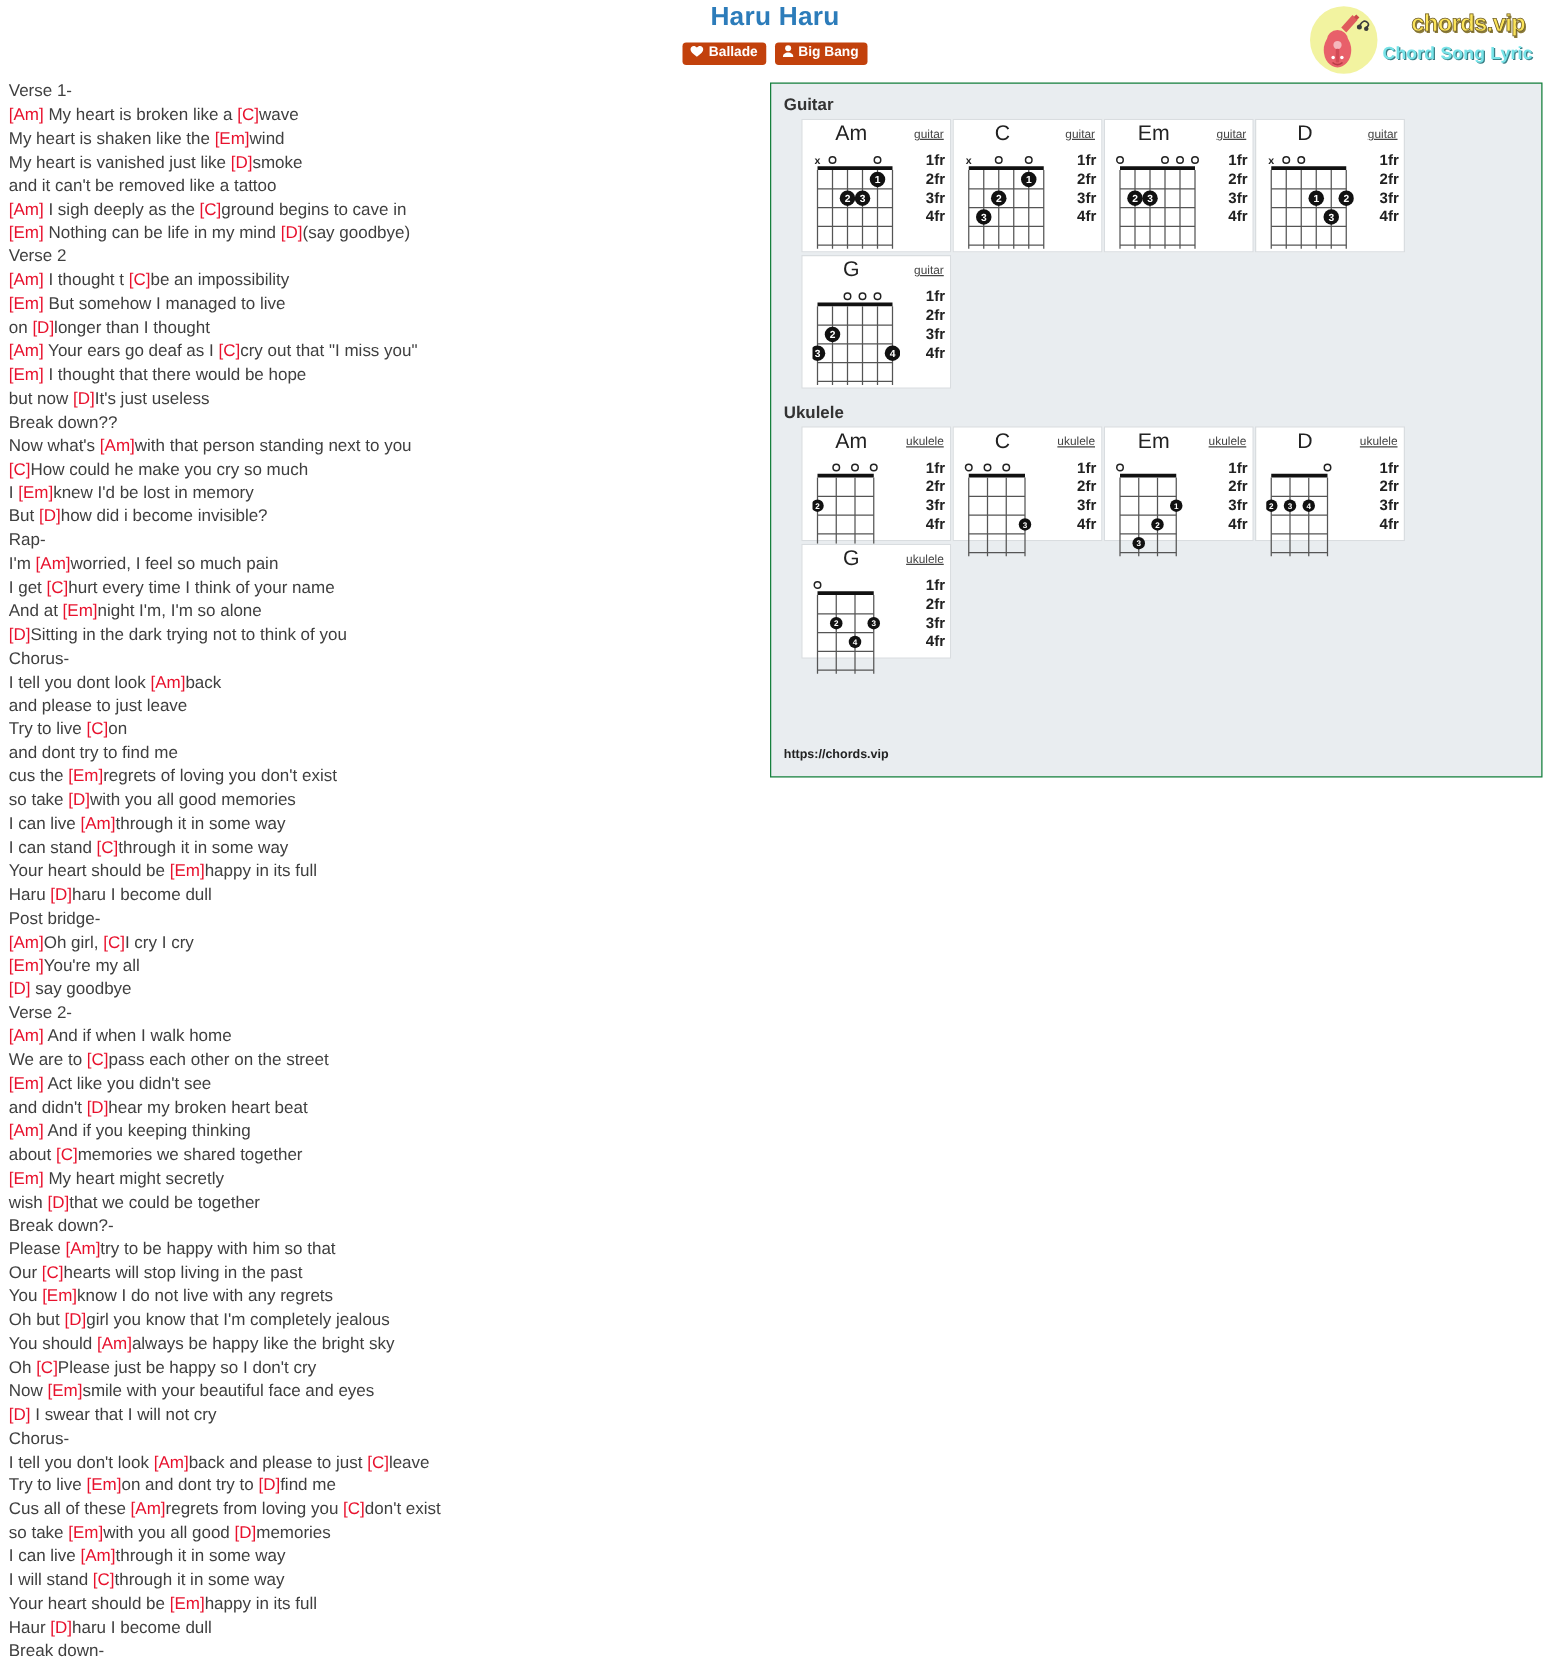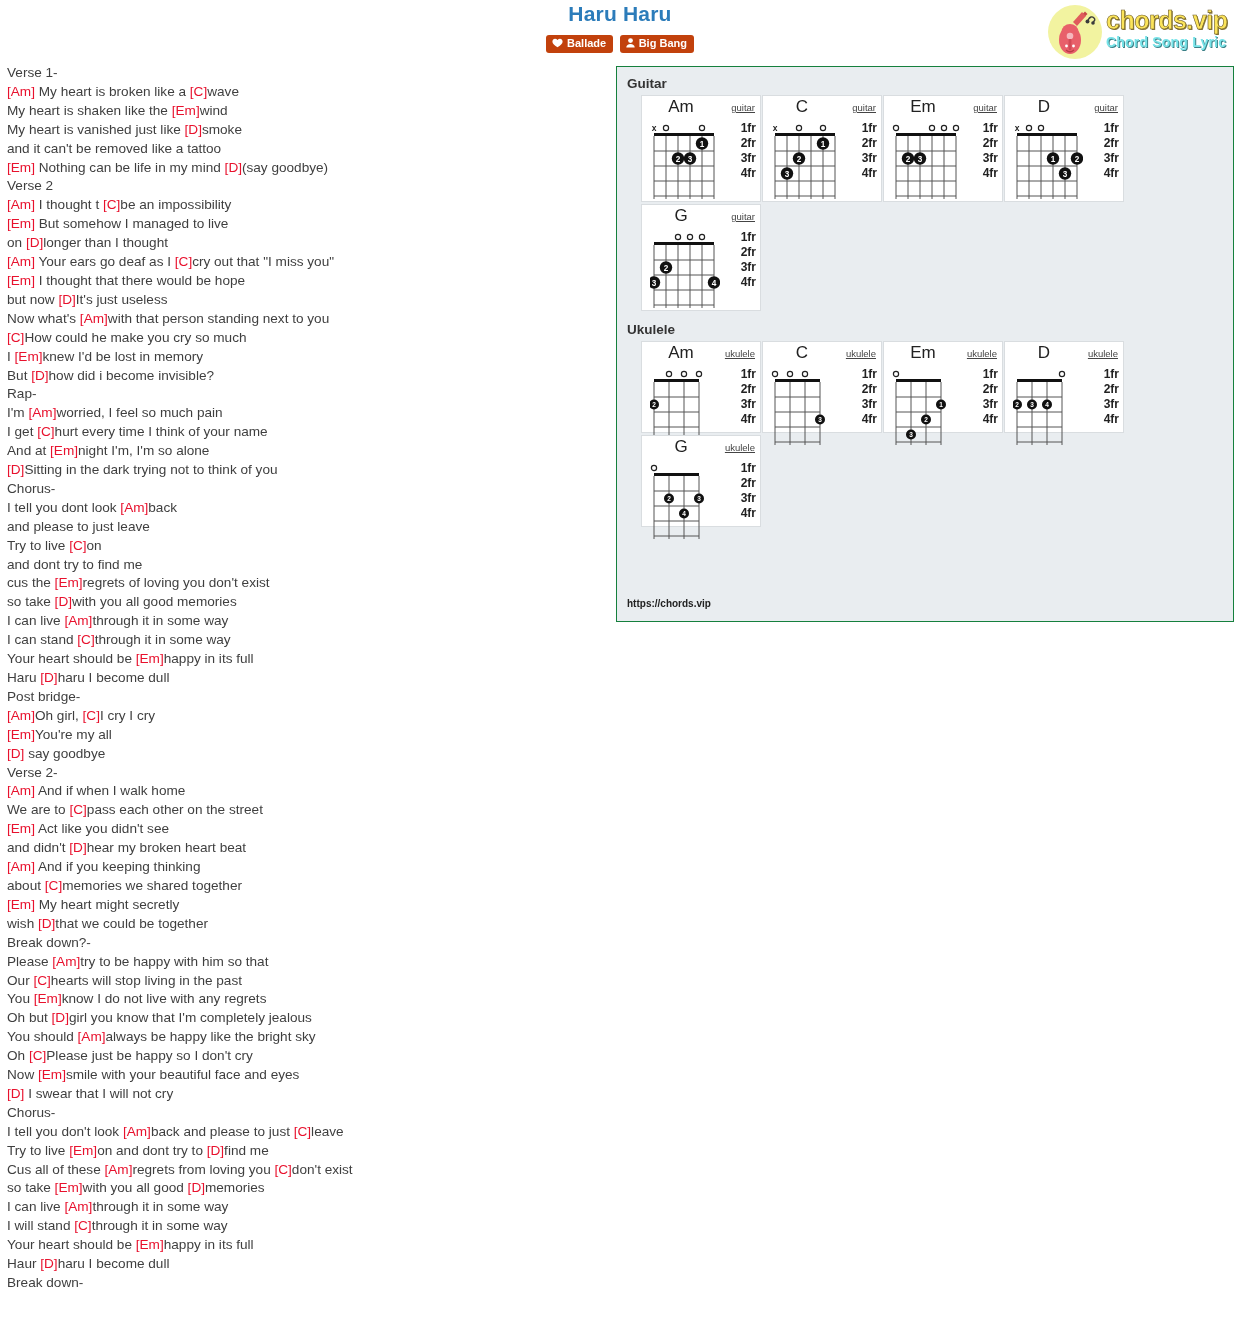--- a/index.html
+++ b/index.html
@@ -40,24 +40,25 @@
   .logo{
     position:absolute;right:2px;top:2px;
     width:196px;height:60px;
   }
   .logo-circle{
     position:absolute;left:6px;top:3px;width:54px;height:54px;
     border-radius:50%;background:#f2f3a0;
   }
   .logo-text{position:absolute;left:64px;top:5px;}
   .logo-main{
-    font-size:25px;font-weight:bold;color:#fbe45a;
+    font-size:19px;font-weight:bold;color:#fbe45a;
     letter-spacing:-.5px;line-height:26px;
     -webkit-text-stroke:0.6px #6b5a28;
     text-shadow:1px 1px 0 #8a7a3a;
+    margin-left:23px;
   }
   .logo-sub{
     font-size:14px;font-weight:bold;color:#77e3e8;
     letter-spacing:.2px;line-height:16px;margin-top:1px;
     text-shadow:1px 1px 0 #3a7f86;
   }
   
   .lyrics{
     position:absolute;left:7px;top:64px;width:600px;
     font-size:13.6px;line-height:18.9px;
@@ -156,28 +157,30 @@
     </div>
   </div>
 </div>
 
 <div class="lyrics" id="lyrics">
     <div class="lyric-line">Verse 1-</div>
     <div class="lyric-line"><span class="chord">[Am]</span><span> My heart is broken like a </span><span class="chord">[C]</span><span>wave</span></div>
     <div class="lyric-line"><span>My heart is shaken like the </span><span class="chord">[Em]</span><span>wind</span></div>
     <div class="lyric-line"><span>My heart is vanished just like </span><span class="chord">[D]</span><span>smoke</span></div>
     <div class="lyric-line">and it can't be removed like a tattoo</div>
+    <div class="lyric-line"><span class="chord">[Am]</span><span> I sigh deeply as the </span><span class="chord">[C]</span><span>ground begins to cave in</span></div>
     <div class="lyric-line"><span class="chord">[Em]</span><span> Nothing can be life in my mind </span><span class="chord">[D]</span><span>(say goodbye)</span></div>
     <div class="lyric-line">Verse 2</div>
     <div class="lyric-line"><span class="chord">[Am]</span><span> I thought t </span><span class="chord">[C]</span><span>be an impossibility</span></div>
     <div class="lyric-line"><span class="chord">[Em]</span><span> But somehow I managed to live</span></div>
     <div class="lyric-line"><span>on </span><span class="chord">[D]</span><span>longer than I thought</span></div>
     <div class="lyric-line"><span class="chord">[Am]</span><span> Your ears go deaf as I </span><span class="chord">[C]</span><span>cry out that "I miss you"</span></div>
     <div class="lyric-line"><span class="chord">[Em]</span><span> I thought that there would be hope</span></div>
     <div class="lyric-line"><span>but now </span><span class="chord">[D]</span><span>It's just useless</span></div>
+    <div class="lyric-line">Break down??</div>
     <div class="lyric-line"><span>Now what's </span><span class="chord">[Am]</span><span>with that person standing next to you</span></div>
     <div class="lyric-line"><span class="chord">[C]</span><span>How could he make you cry so much</span></div>
     <div class="lyric-line"><span>I </span><span class="chord">[Em]</span><span>knew I'd be lost in memory</span></div>
     <div class="lyric-line"><span>But </span><span class="chord">[D]</span><span>how did i become invisible?</span></div>
     <div class="lyric-line">Rap-</div>
     <div class="lyric-line"><span>I'm </span><span class="chord">[Am]</span><span>worried, I feel so much pain</span></div>
     <div class="lyric-line"><span>I get </span><span class="chord">[C]</span><span>hurt every time I think of your name</span></div>
     <div class="lyric-line"><span>And at </span><span class="chord">[Em]</span><span>night I'm, I'm so alone</span></div>
     <div class="lyric-line"><span class="chord">[D]</span><span>Sitting in the dark trying not to think of you</span></div>
     <div class="lyric-line">Chorus-</div>

